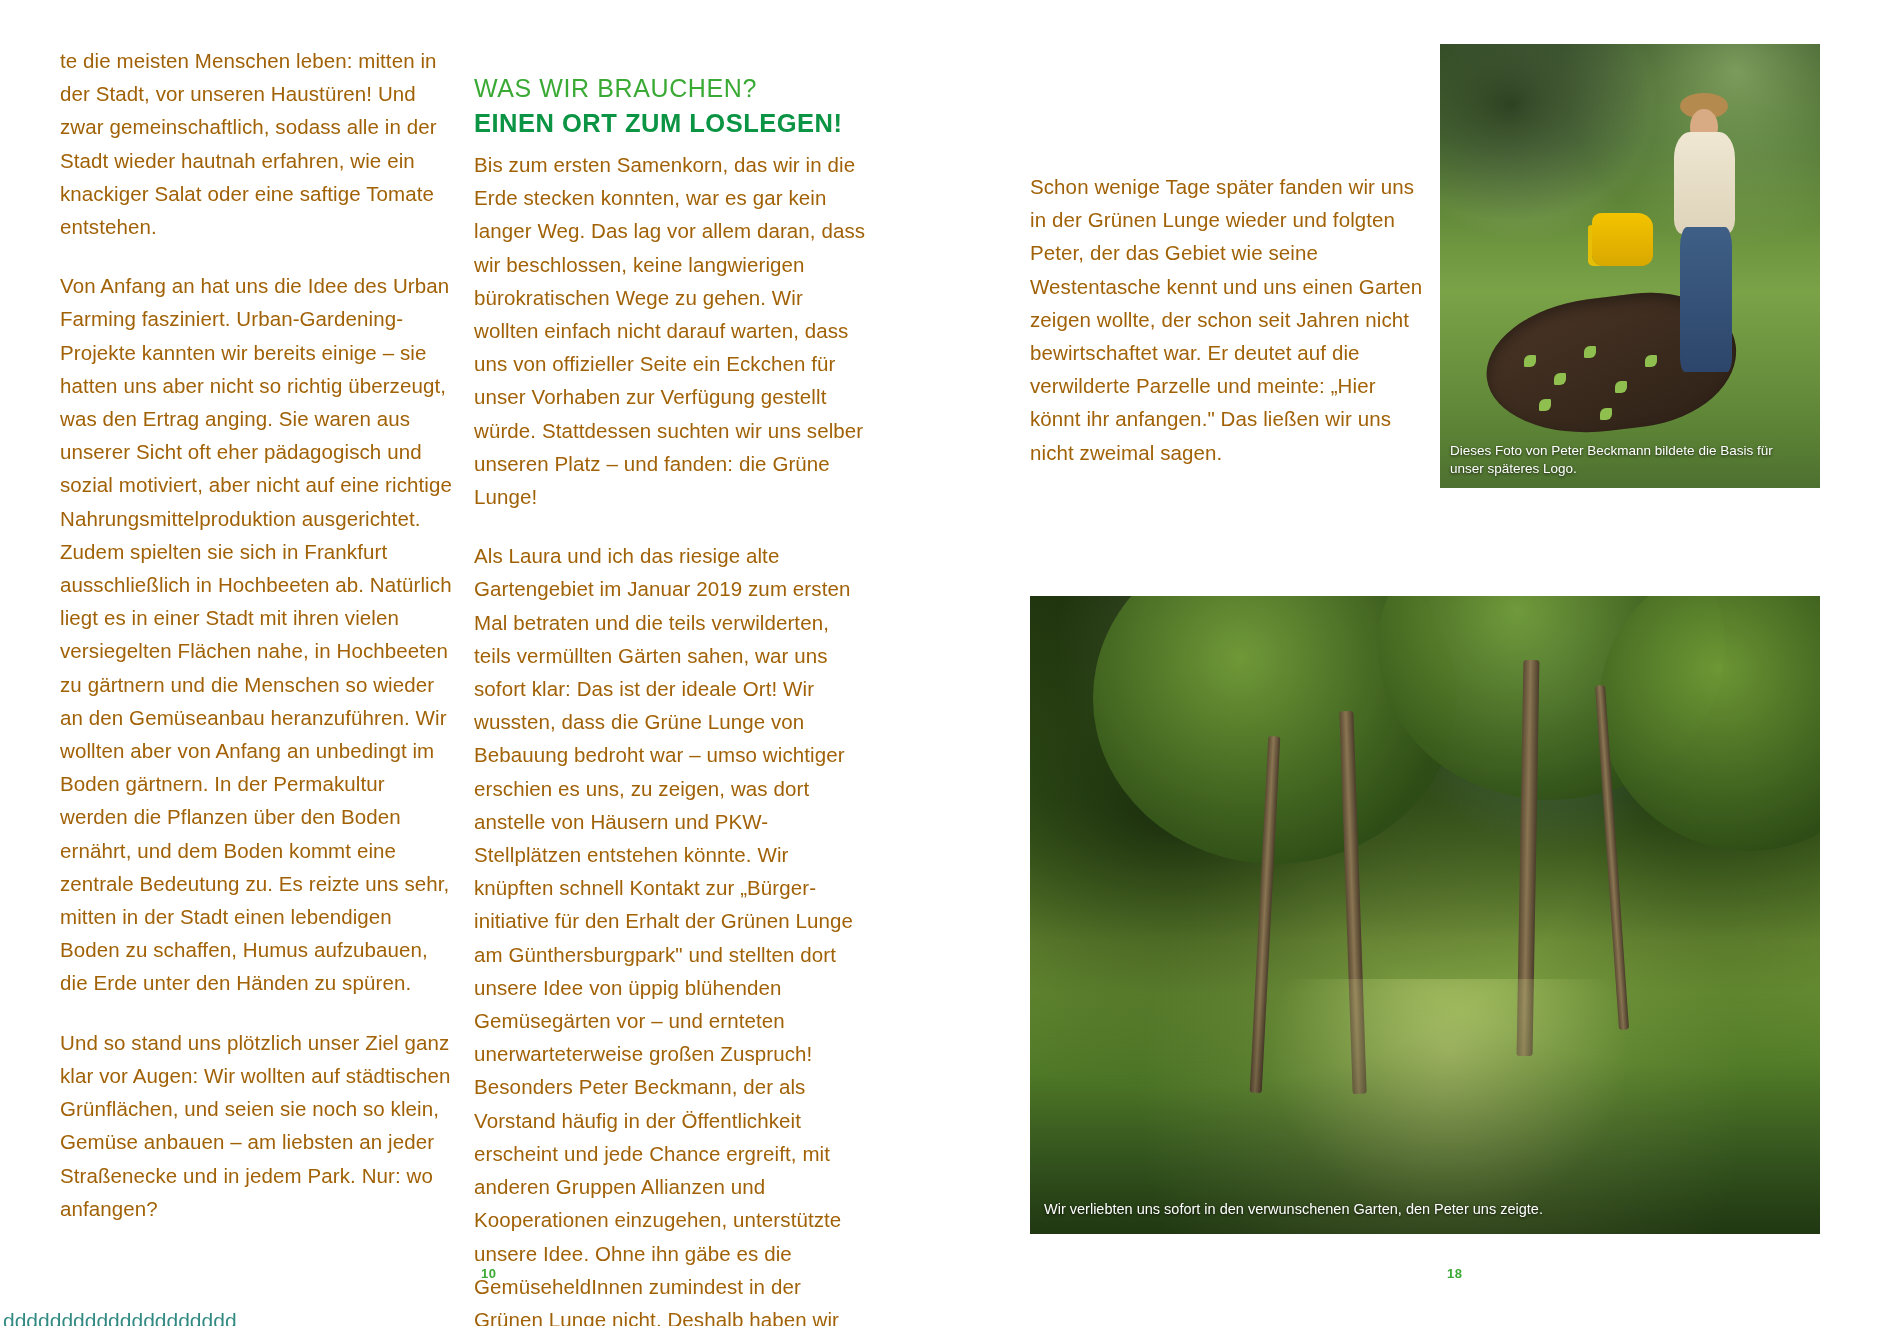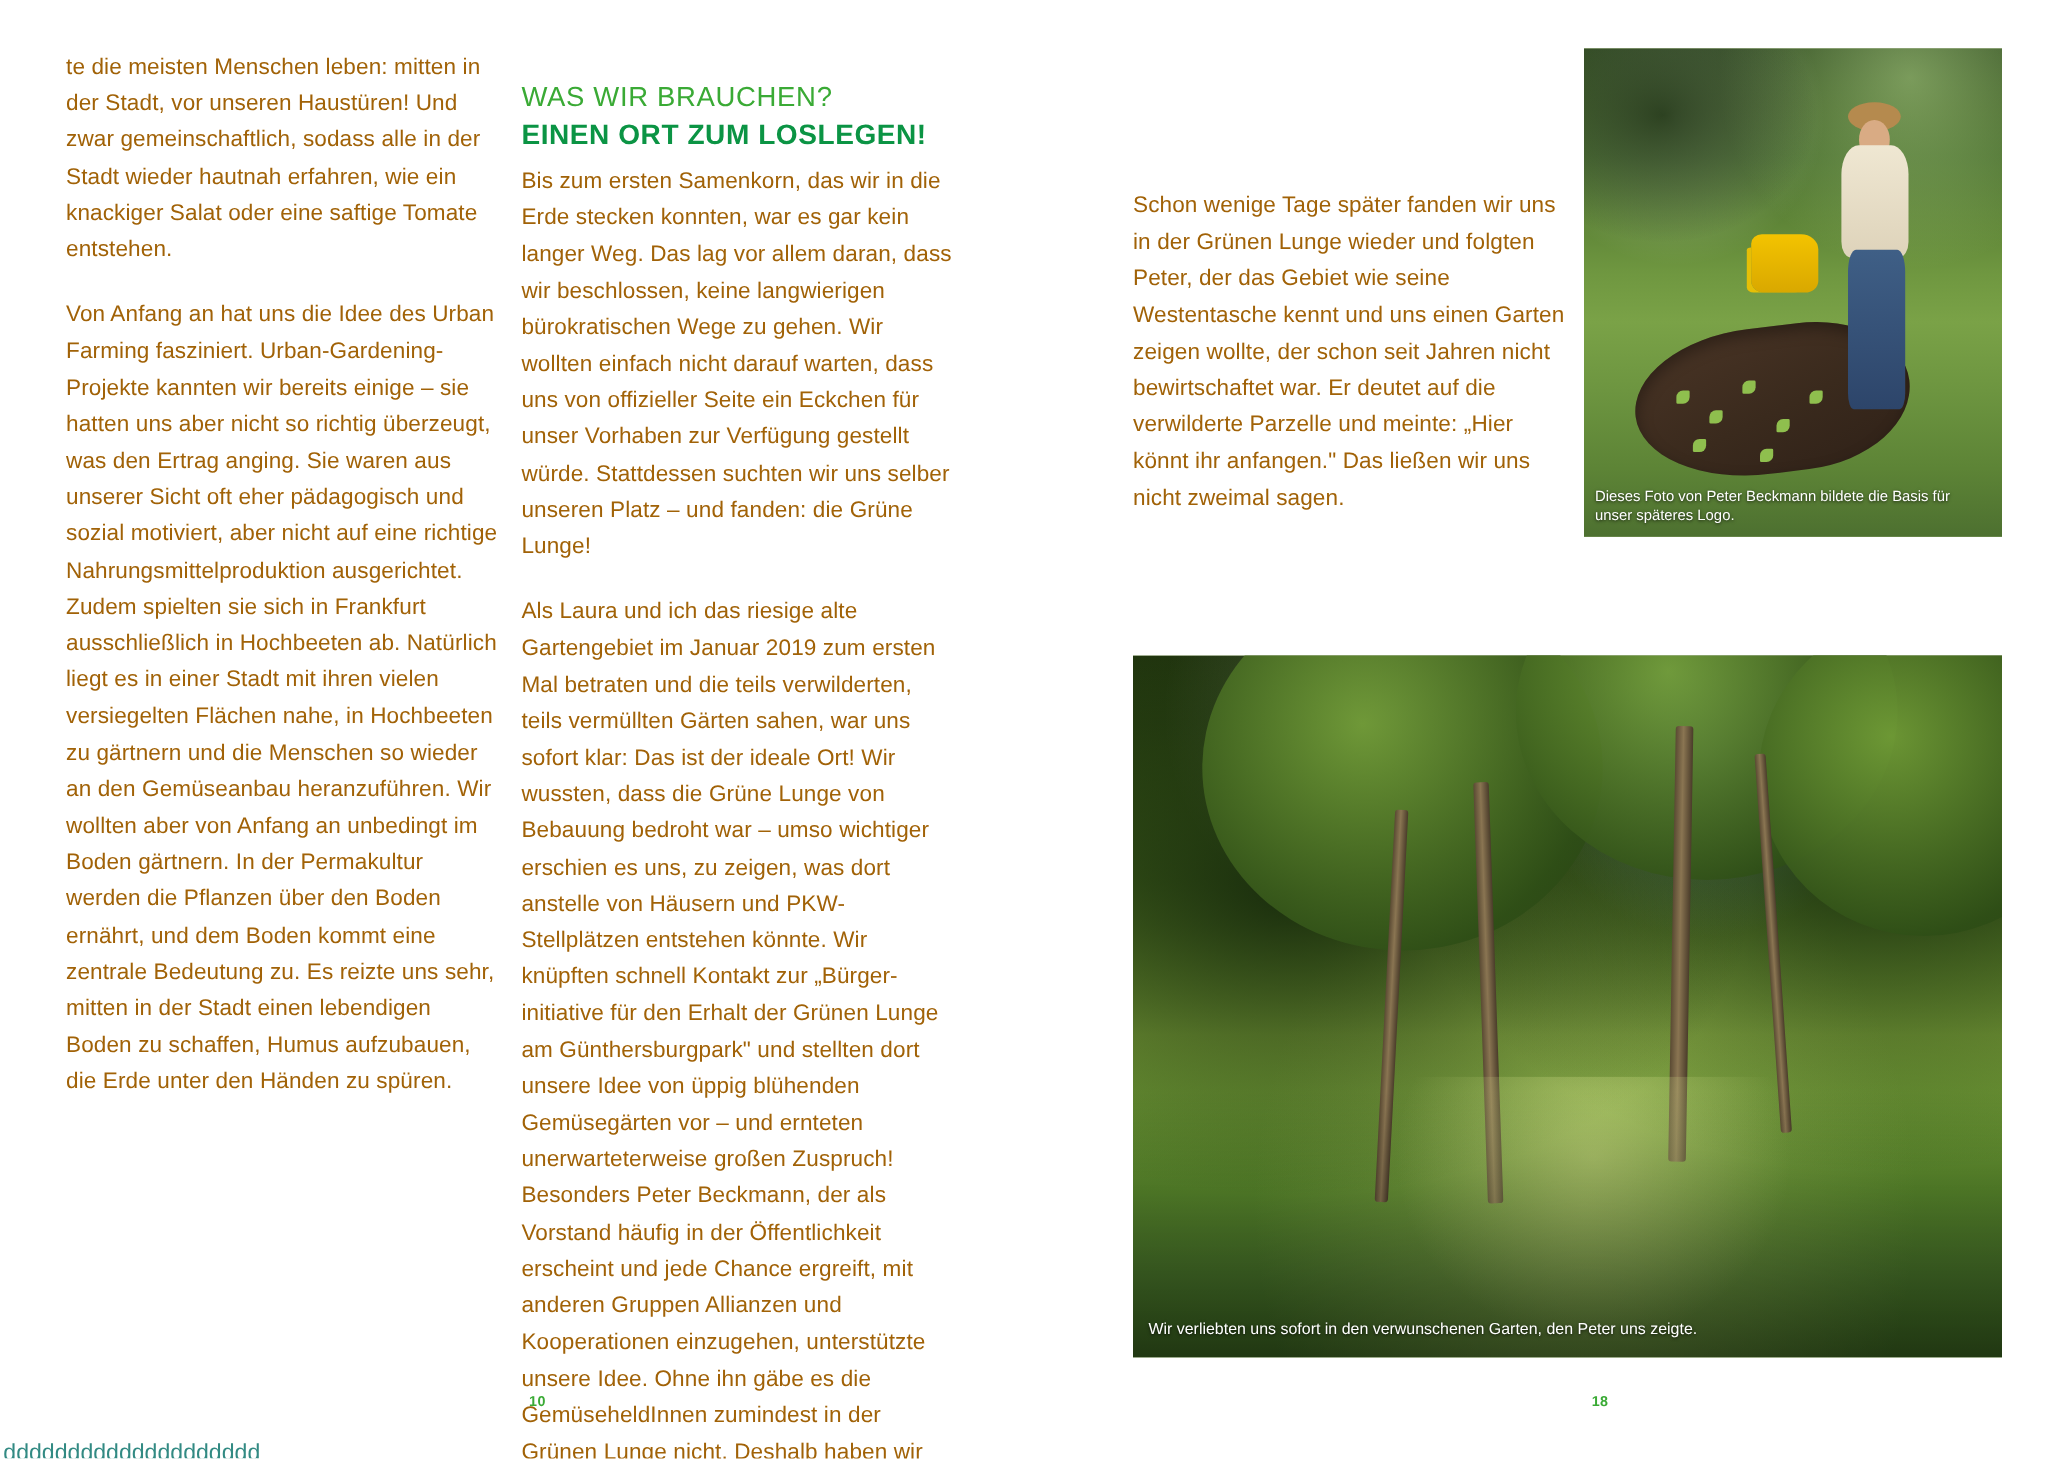--- a/index.html
+++ b/index.html
@@ -288,20 +288,21 @@
   }
 </style>
 </head>
 <body>
 
 <div class="spread">
 
   <div class="col col-1">
     <p>te die meisten Menschen leben: mitten in der Stadt, vor unseren Haustüren! Und zwar gemeinschaftlich, sodass alle in der Stadt wieder hautnah erfahren, wie ein knackiger Salat oder eine saftige Tomate entstehen.</p>
     <p>Von Anfang an hat uns die Idee des Urban Farming fasziniert. Urban-Gardening-Projekte kannten wir bereits einige – sie hatten uns aber nicht so richtig überzeugt, was den Ertrag anging. Sie waren aus unserer Sicht oft eher pädagogisch und sozial motiviert, aber nicht auf eine richtige Nahrungsmittelproduktion ausgerichtet. Zudem spielten sie sich in Frankfurt ausschließlich in Hochbeeten ab. Natürlich liegt es in einer Stadt mit ihren vielen versiegelten Flächen nahe, in Hochbeeten zu gärtnern und die Menschen so wieder an den Gemüseanbau heranzuführen. Wir wollten aber von Anfang an unbedingt im Boden gärtnern. In der Permakultur werden die Pflanzen über den Boden ernährt, und dem Boden kommt eine zentrale Bedeutung zu. Es reizte uns sehr, mitten in der Stadt einen lebendigen Boden zu schaffen, Humus aufzubauen, die Erde unter den Händen zu spüren.</p>
+    <p>Und so stand uns plötzlich unser Ziel ganz klar vor Augen: Wir wollten auf städtischen Grünflächen, und seien sie noch so klein, Gemüse anbauen – am liebsten an jeder Straßenecke und in jedem Park. Nur: wo anfangen?</p>
   </div>
 
   <div class="headline">
     <p class="h-line1">WAS WIR BRAUCHEN?</p>
     <p class="h-line2">EINEN ORT ZUM LOSLEGEN!</p>
   </div>
 
   <div class="col col-2" style="top:148px;">
     <p>Bis zum ersten Samenkorn, das wir in die Erde stecken konnten, war es gar kein langer Weg. Das lag vor allem daran, dass wir beschlossen, keine langwierigen bürokratischen Wege zu gehen. Wir wollten einfach nicht darauf warten, dass uns von offizieller Seite ein Eckchen für unser Vorhaben zur Verfügung gestellt würde. Stattdessen suchten wir uns selber unseren Platz – und fanden: die Grüne Lunge!</p>
     <p>Als Laura und ich das riesige alte Gartengebiet im Januar 2019 zum ersten Mal betraten und die teils verwilderten, teils vermüllten Gärten sahen, war uns sofort klar: Das ist der ideale Ort! Wir wussten, dass die Grüne Lunge von Bebauung bedroht war – umso wichtiger erschien es uns, zu zeigen, was dort anstelle von Häusern und PKW-Stellplätzen entstehen könnte. Wir knüpften schnell Kontakt zur „Bürger-initiative für den Erhalt der Grünen Lunge am Günthersburgpark" und stellten dort unsere Idee von üppig blühenden Gemüsegärten vor – und ernteten unerwarteterweise großen Zuspruch! Besonders Peter Beckmann, der als Vorstand häufig in der Öffentlichkeit erscheint und jede Chance ergreift, mit anderen Gruppen Allianzen und Kooperationen einzugehen, unterstützte unsere Idee. Ohne ihn gäbe es die GemüseheldInnen zumindest in der Grünen Lunge nicht. Deshalb haben wir ihn auch auf unserem Logo verewigt.</p>

